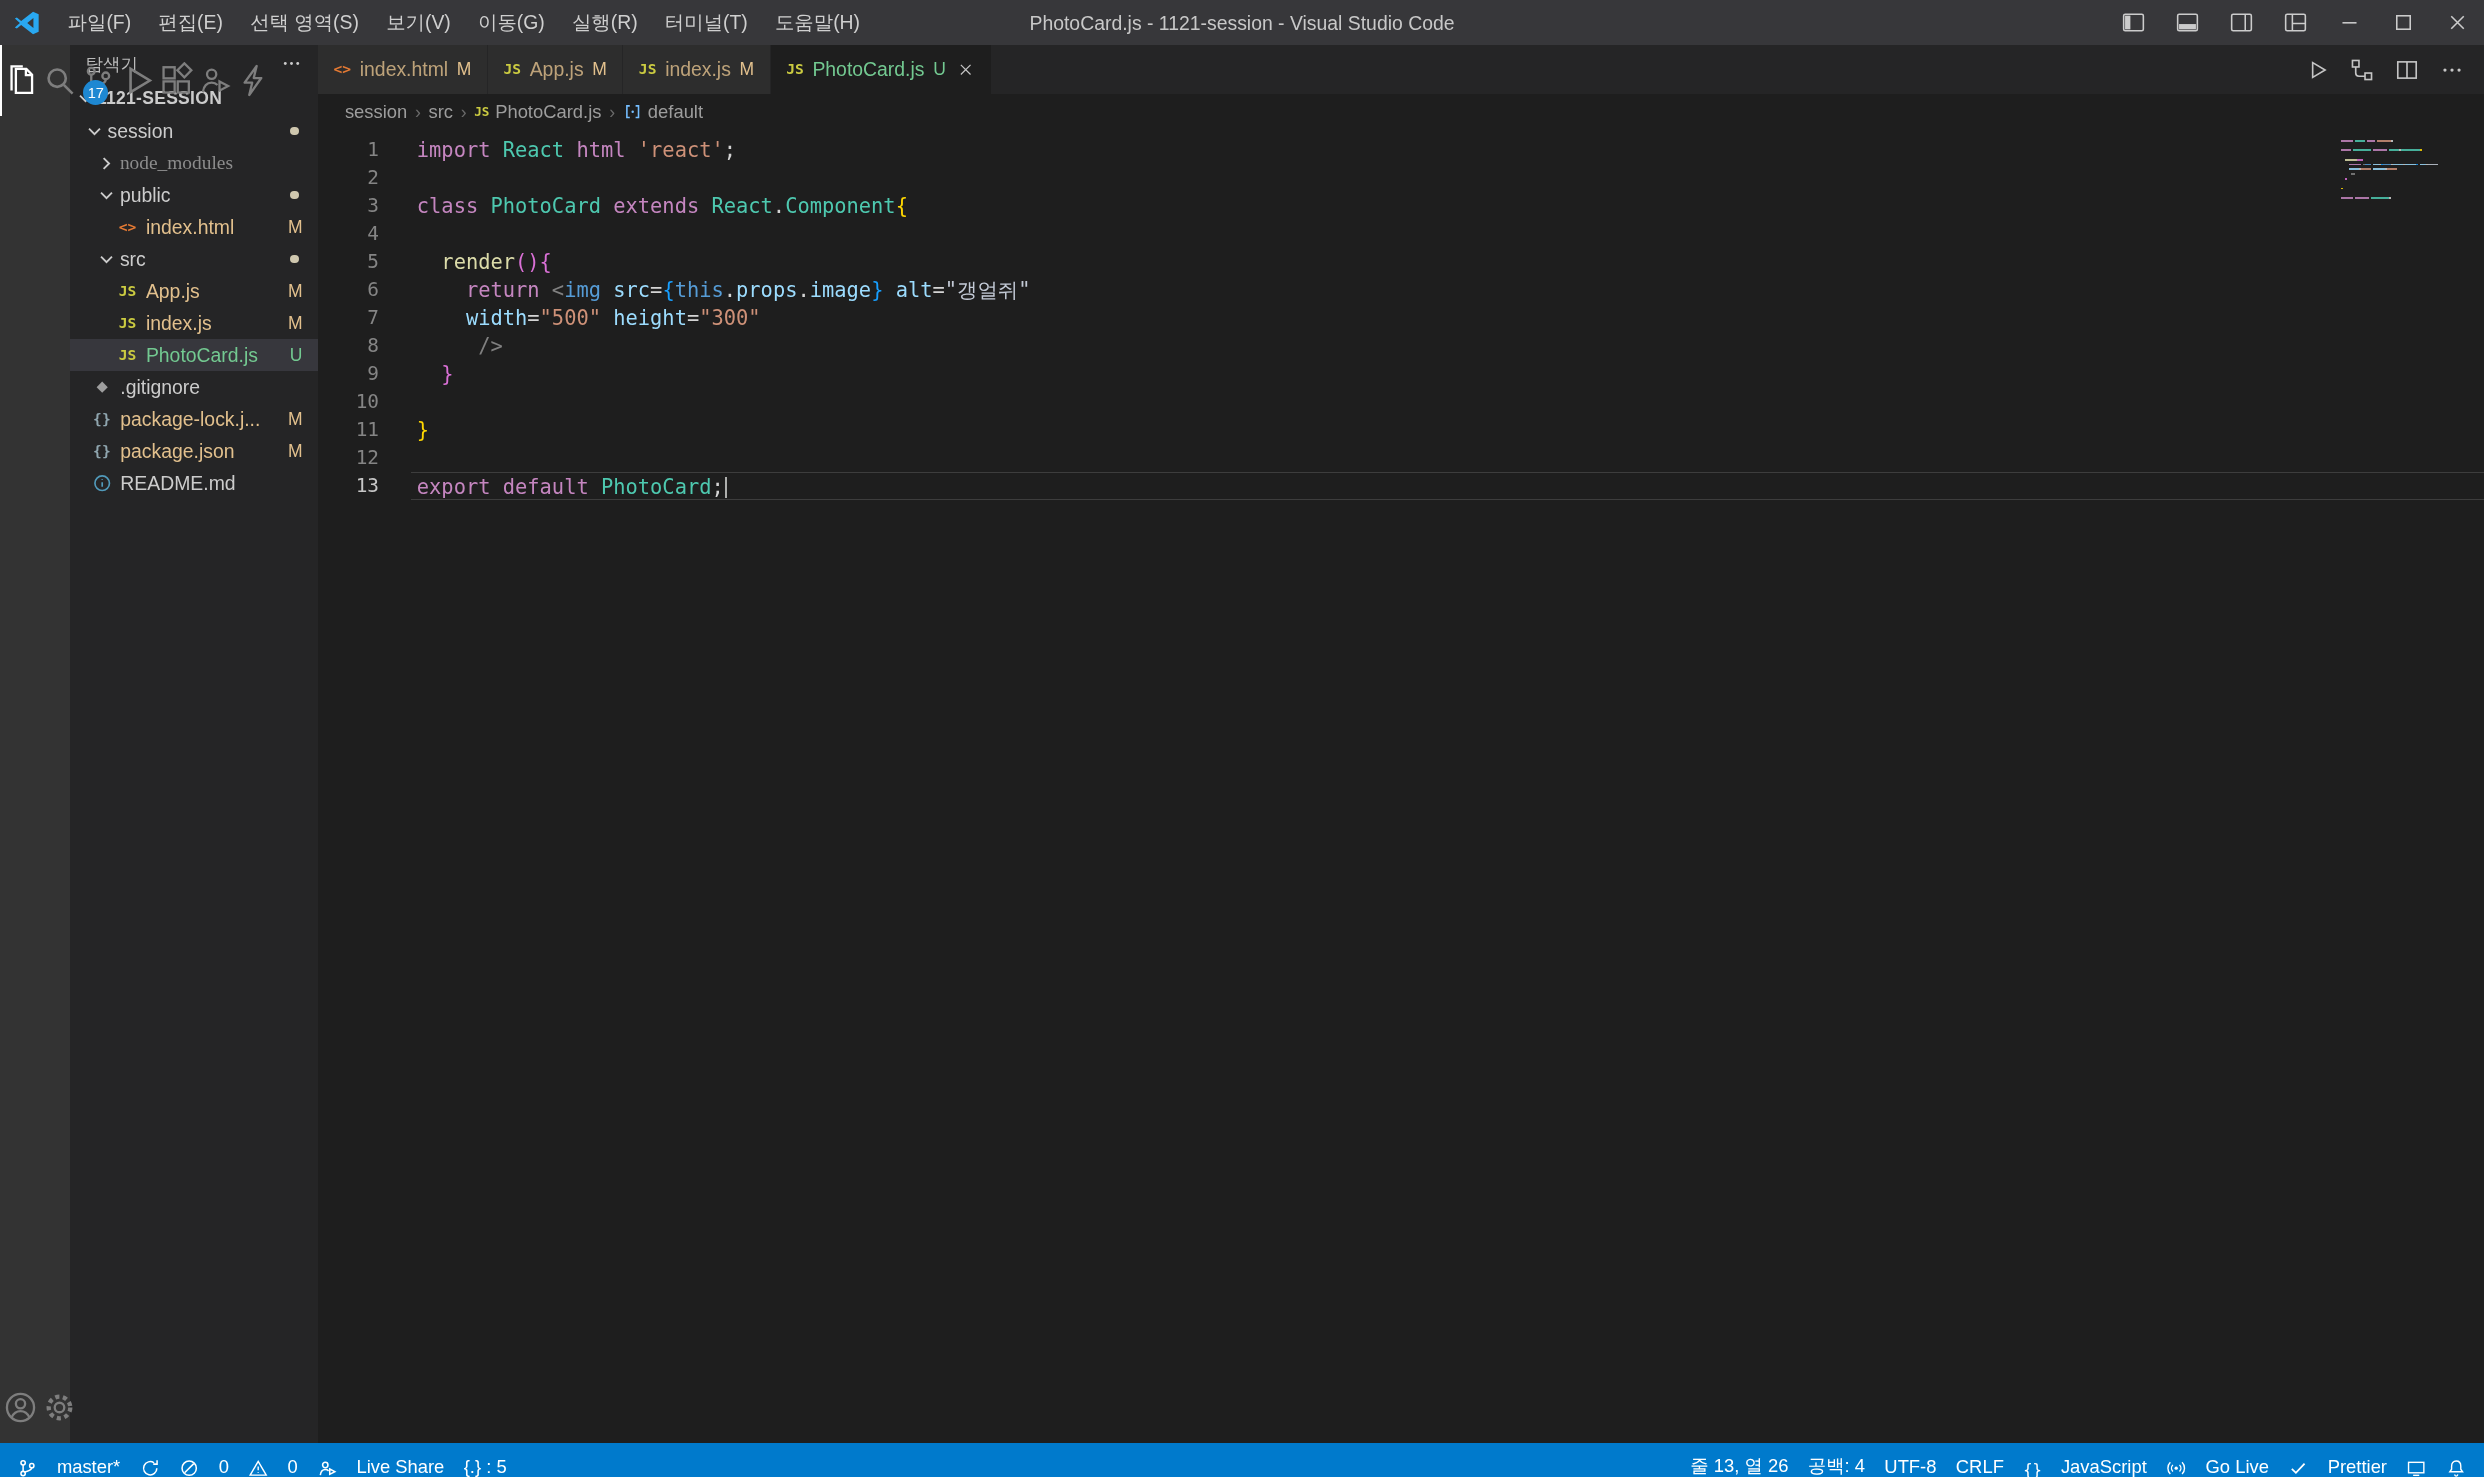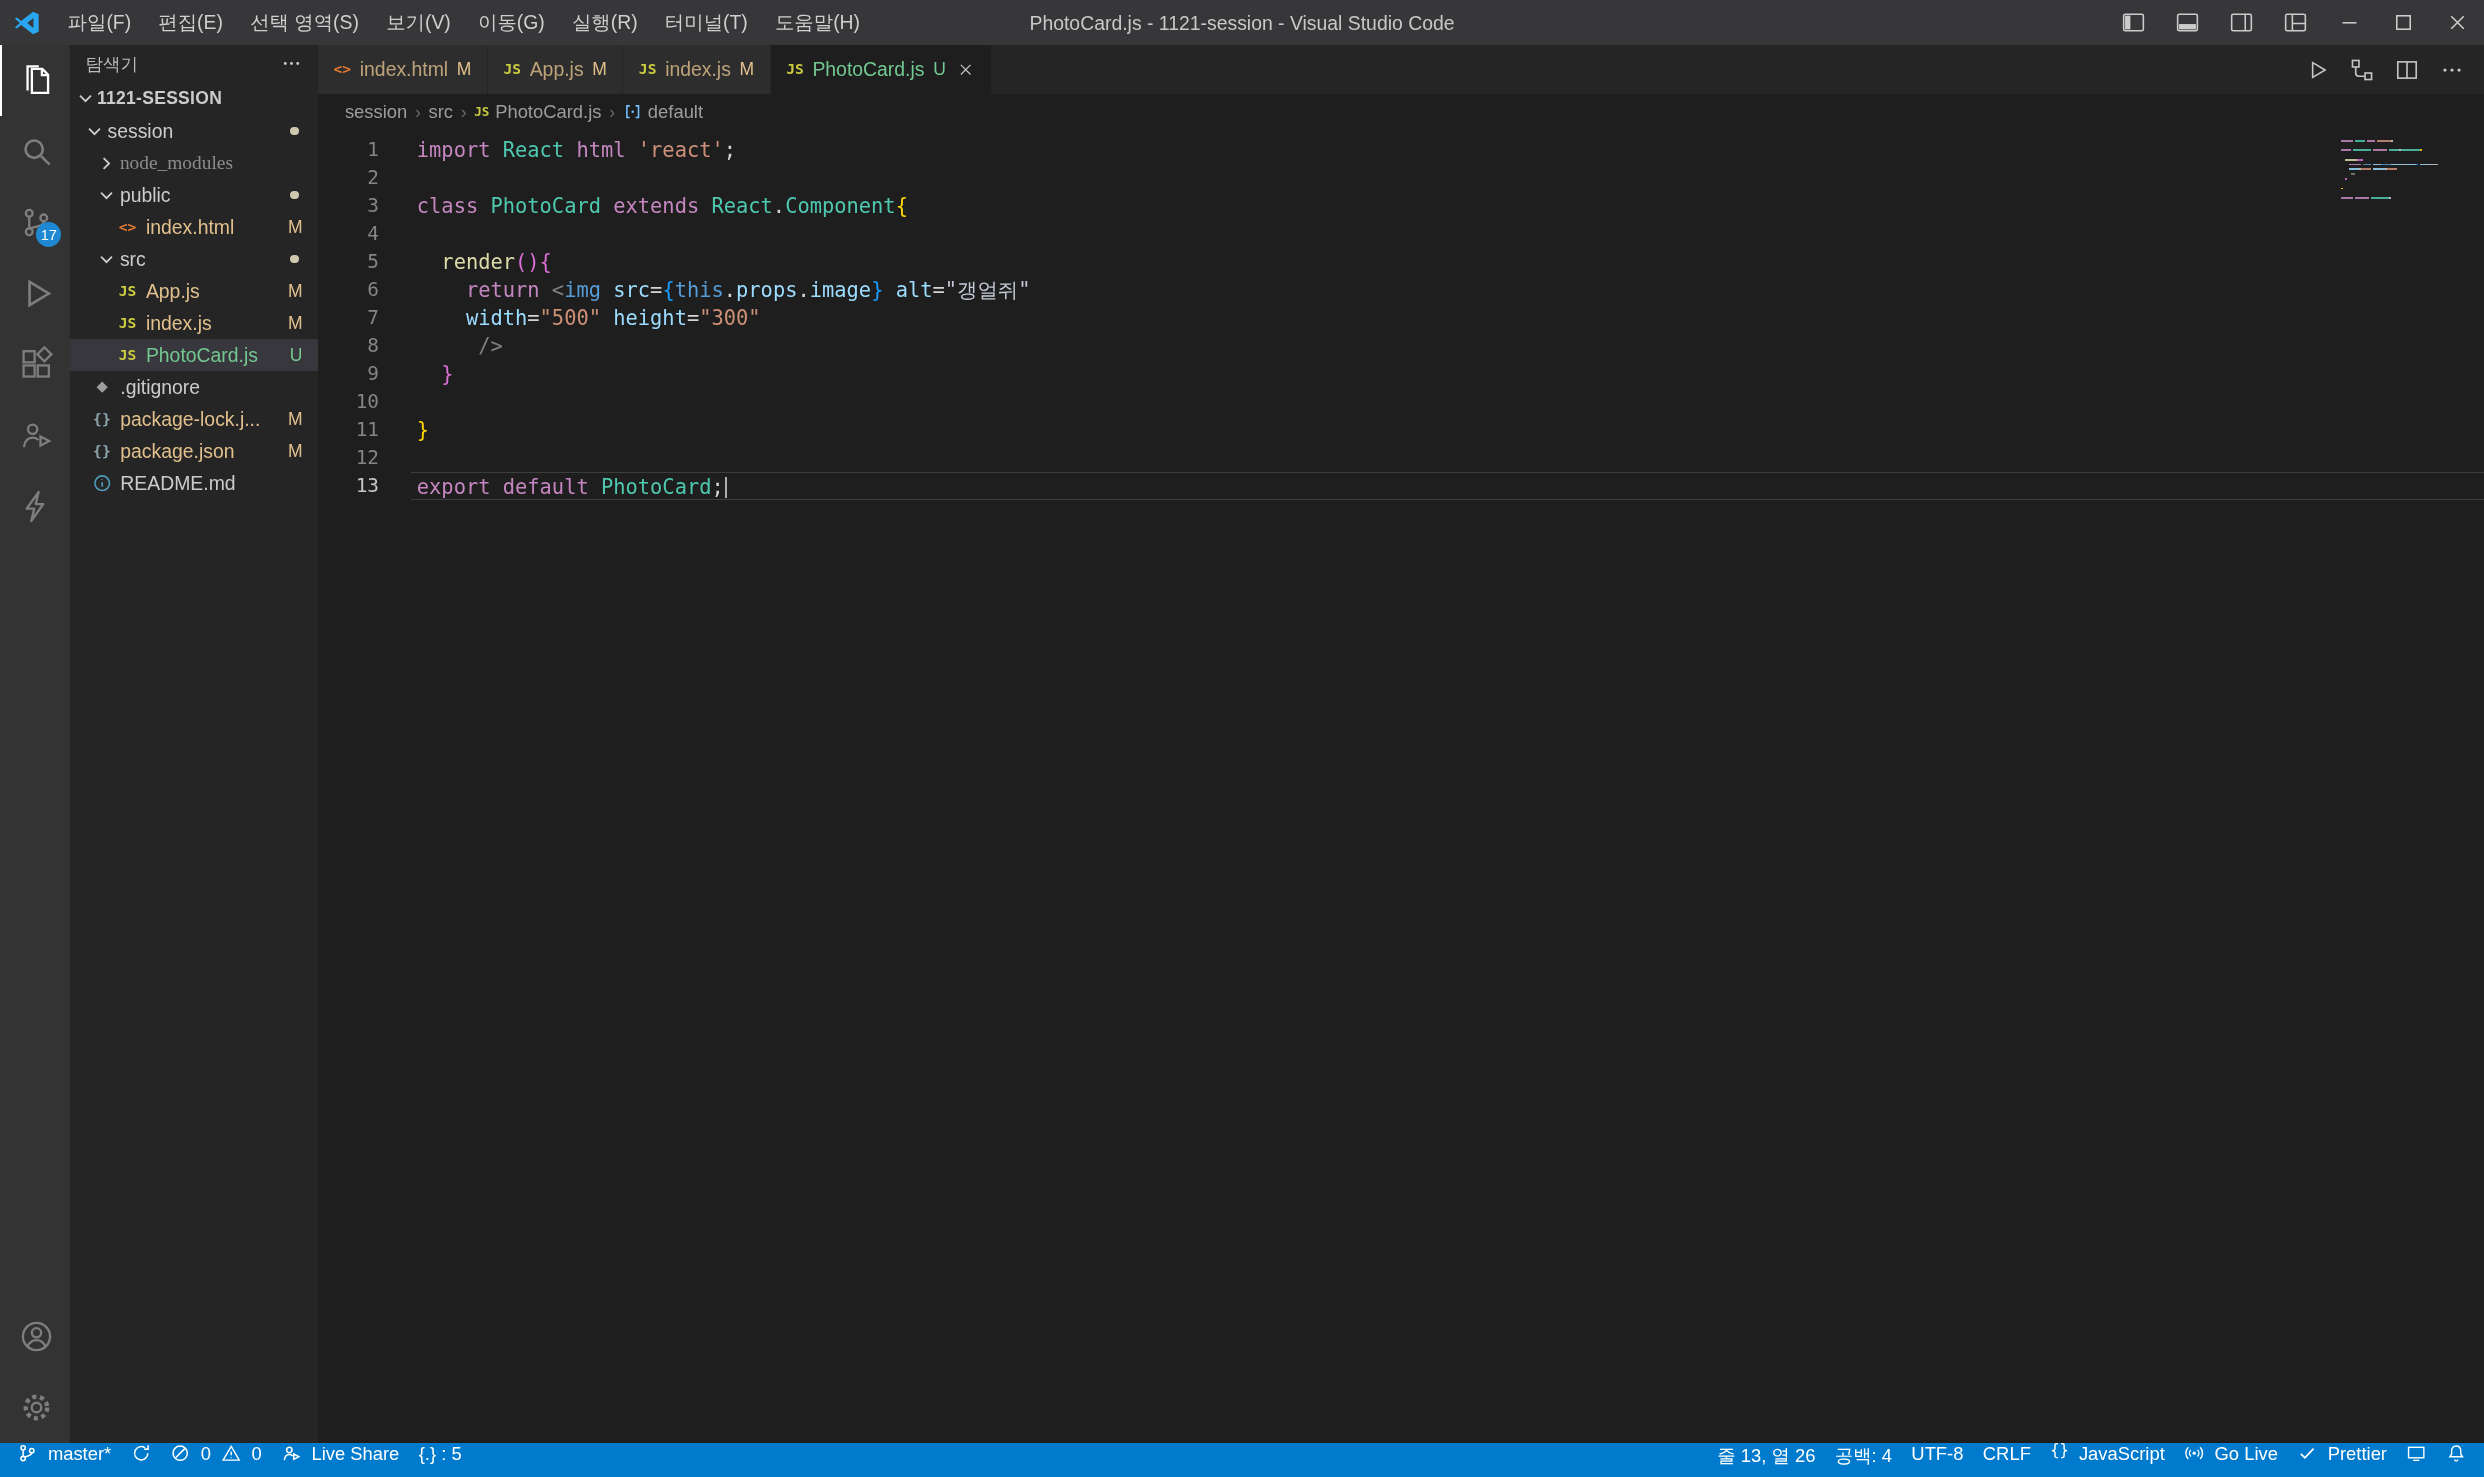--- a/index.html
+++ b/index.html
@@ -16,21 +16,21 @@
 .menubar{display:flex;height:100%}
 .menu-item{display:flex;align-items:center;padding:0 13.6px;font-size:19.4px;color:#cfcfcf;white-space:nowrap}
 .window-title{position:absolute;left:50%;top:50%;transform:translate(-50%,-50%);font-size:19.4px;color:#c8c8c8;white-space:nowrap}
 .tb-right{margin-left:auto;display:flex;height:100%;align-items:stretch}
 .tb-btn{width:54px;display:flex;align-items:center;justify-content:center;color:#cccccc}
 .tb-btn svg{width:25px;height:25px}
 
 
 .main{flex:1;display:flex;min-height:0}
 .activitybar{width:70px;background:#333333;display:flex;flex-direction:column;flex:0 0 auto}
-.activitybar>div{display:flex;flex-direction:column}
+.activitybar>div{display:flex;flex-direction:row}
 .act-bottom{margin-top:auto}
 .act-item{height:71px;display:flex;align-items:center;justify-content:center;color:#7e7e7e;position:relative;border-left:2.9px solid transparent}
 .act-item.active{color:#ffffff;border-left-color:#ffffff}
 .act-item svg{width:37px;height:37px}
 .act-badge{position:absolute;right:8.7px;bottom:10.7px;min-width:25px;height:25px;border-radius:12.6px;background:#1e88d2;color:#fff;font-size:14.6px;display:flex;align-items:center;justify-content:center;padding:0 3.9px}
 
 
 .sidebar{width:248px;background:#252526;display:flex;flex-direction:column;flex:0 0 auto;min-height:0}
 .sidebar-header{height:37px;display:flex;align-items:center;padding:0 15.5px;font-size:17.5px;color:#bbbbbb;flex:0 0 auto}
 .sidebar-header .icon{margin-left:auto;color:#cccccc}
@@ -95,21 +95,21 @@
 .fg{font-family:"DejaVu Sans Mono",monospace;font-weight:bold;font-size:14.6px;line-height:1}
 .fg-js{color:#cbcb41}
 .fg-html{color:#e37933}
 .fg-json{color:#8fa5ae}
 .fg-braces{color:#ffffff;font-weight:normal;font-size:16.5px}
 
 
 .statusbar{height:35px;background:#007acc;display:flex;align-items:center;color:#ffffff;font-size:18.4px;padding:0 7.8px;flex:0 0 auto}
 .sb-group{display:flex;align-items:center;height:100%}
 .sb-right{margin-left:auto}
-.sb-item{display:flex;align-items:flex-start;gap:10px;padding:0 9.7px;height:100%;white-space:nowrap}
+.sb-item{display:flex;align-items:flex-end;gap:19px;padding:0 9.7px;height:100%;white-space:nowrap}
 .sb-item .icon svg{width:20.4px;height:20.4px}
 .sb-item .fg{font-size:15.5px}
 </style>
 </head>
 <body>
 
 <div id="app">
 
   <div class="titlebar">
     <div class="tb-logo icon">

